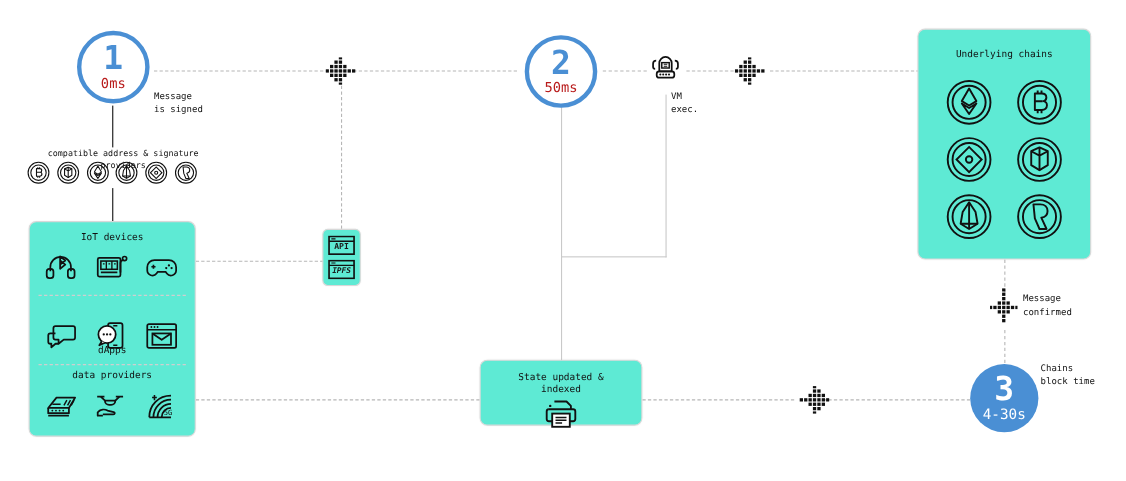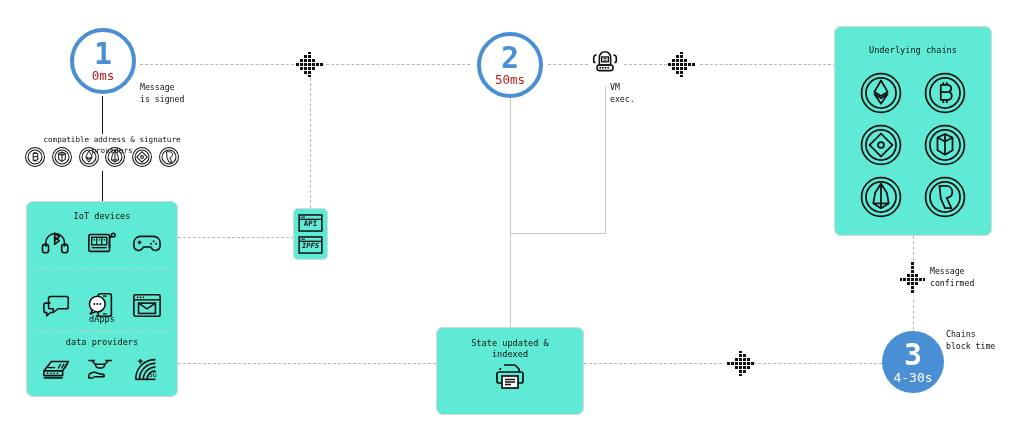--- a/index.html
+++ b/index.html
@@ -506,21 +506,21 @@
         <path d="M7.8 15.5h8.4" stroke="#111" stroke-width="0.95"></path>
       </svg>
       <svg class="chain-ico" width="44" height="44" viewBox="0 0 24 24">
         <circle cx="12" cy="12" r="10.6" fill="none" stroke="#111" stroke-width="0.95"></circle>
         <circle cx="12" cy="12" r="8.2" fill="none" stroke="#111" stroke-width="0.95"></circle>
         <path d="M9 5.9h3.4c2.2 0 3.6 1.4 3.6 3.3 0 1.8-1.2 3.1-3.1 3.3l2.6 5.6h-3.5l-2.3-5.3z" fill="none" stroke="#111" stroke-width="0.95" stroke-linejoin="round"></path>
       </svg>
     </div>
   </div>
 
-  <div class="panel" style="left:436px;top:327px;width:148px;height:88px;">
+  <div class="panel" style="left:436px;top:327px;width:148px;height:60px;">
     <div class="panel-title" style="position:absolute;left:0;right:0;top:10px;">State updated &amp;
 indexed</div>
     <div style="position:absolute;left:0;right:0;top:32px;display:flex;justify-content:center;">
       <svg width="34" height="32" viewBox="0 0 34 32">
         <circle cx="7.2" cy="9" r="1.1" fill="#111"></circle>
         <path d="M11 5h11l4 4v3" fill="none" stroke="#111" stroke-width="1.7" stroke-linejoin="round"></path>
         <path d="M6 12h22a2 2 0 0 1 2 2v7a2 2 0 0 1-2 2h-3" fill="none" stroke="#111" stroke-width="1.7" stroke-linejoin="round"></path>
         <path d="M9 23H6a2 2 0 0 1-2-2v-7a2 2 0 0 1 2-2" fill="none" stroke="#111" stroke-width="1.7" stroke-linejoin="round"></path>
         <rect x="9" y="16" width="16" height="12" fill="#fff" stroke="#111" stroke-width="1.7"></rect>
         <path d="M12 19.5h10M12 22h10M12 24.5h6" stroke="#111" stroke-width="1.3"></path>

